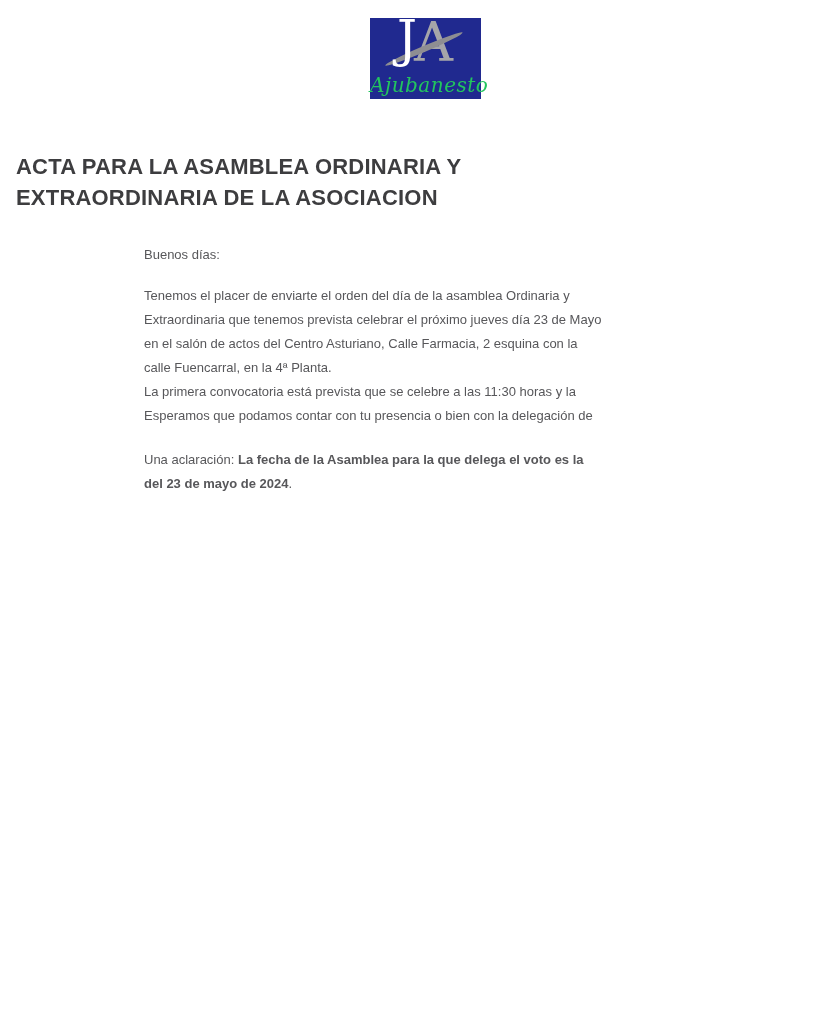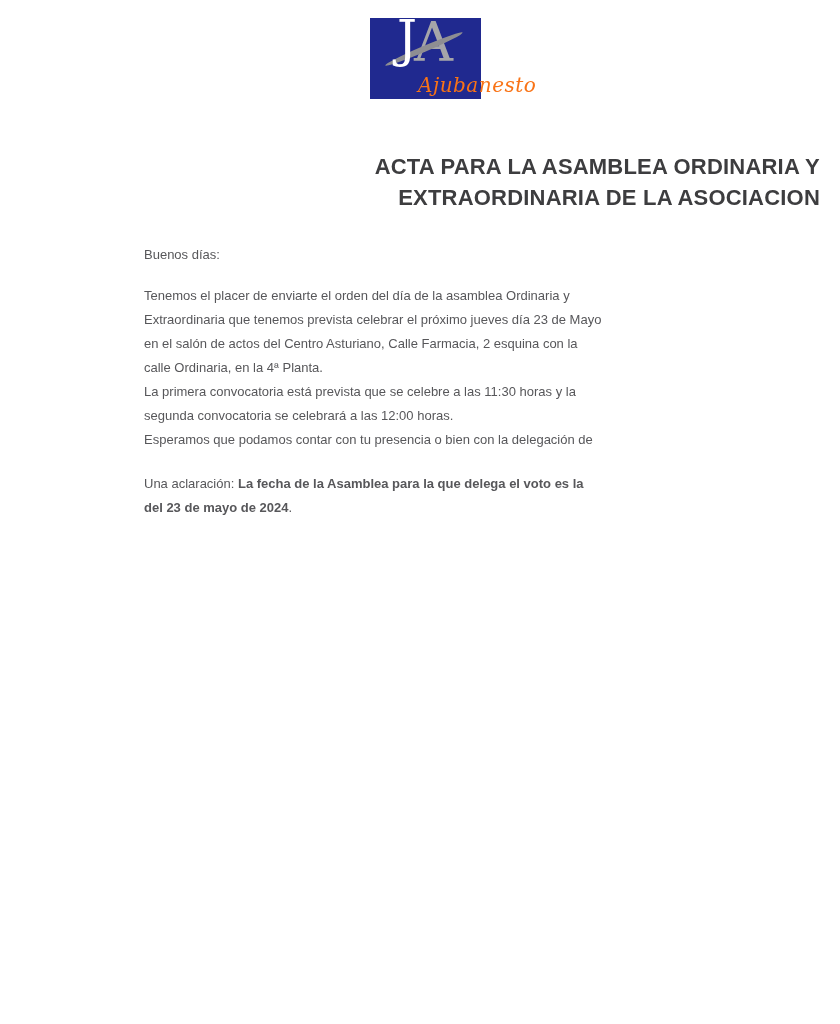--- a/index.html
+++ b/index.html
@@ -58,32 +58,31 @@
   .logo-wordmark {
     position: absolute;
     left: 0;
     bottom: 2px;
     width: 111px;
     text-align: center;
     font-family: "DejaVu Serif", serif;
     font-style: italic;
     font-size: 20px;
     line-height: 24px;
-    color: #f97316;
+    color: #22c55e;
     letter-spacing: 0.5px;
-    padding-left: 48px;
   }
 
   
   .doc-title {
     position: absolute;
     top: 151px;
-    left: 8px;
+    left: 16px;
     width: 812px;
-    text-align: right;
+    text-align: left;
     font-weight: bold;
     font-size: 22px;
     line-height: 31px;
     color: #3d3d3f;
     letter-spacing: 0.2px;
   }
 
   
   .doc-body {
     position: absolute;
@@ -118,23 +117,22 @@
   </div>
 
   <div class="doc-body">
 
     <div class="para-greeting">Buenos días:</div>
 
     <div class="para-main">
       <div class="line">Tenemos el placer de enviarte el orden del día de la asamblea Ordinaria y</div>
       <div class="line">Extraordinaria que tenemos prevista celebrar el próximo jueves día 23 de Mayo</div>
       <div class="line">en el salón de actos del Centro Asturiano, Calle Farmacia, 2 esquina con la</div>
-      <div class="line">calle Ordinaria, en la 4ª Planta.</div>
+      <div class="line">calle Fuencarral, en la 4ª Planta.</div>
       <div class="line">La primera convocatoria está prevista que se celebre a las 11:30 horas y la</div>
-      <div class="line">segunda convocatoria se celebrará a las 12:00 horas.</div>
       <div class="line">Esperamos que podamos contar con tu presencia o bien con la delegación de</div>
     </div>
 
     <div class="para-clarification">
       <div class="line">
         <span>Una aclaración: </span><span class="bold">La fecha de la Asamblea para la que delega el voto es la</span>
       </div>
       <div class="line">
         <span class="bold">del 23 de mayo de 2024</span><span>.</span>
       </div>

